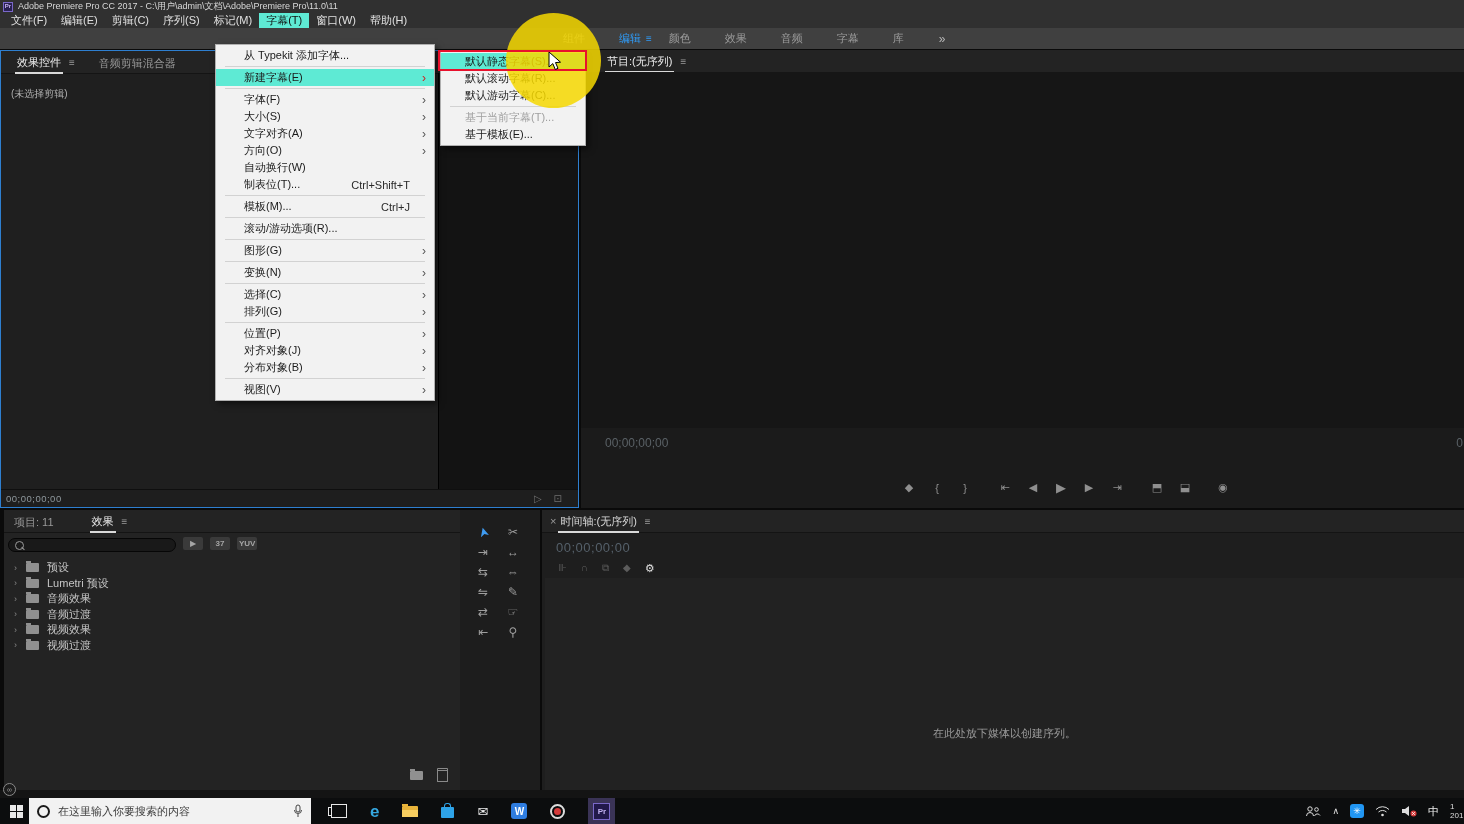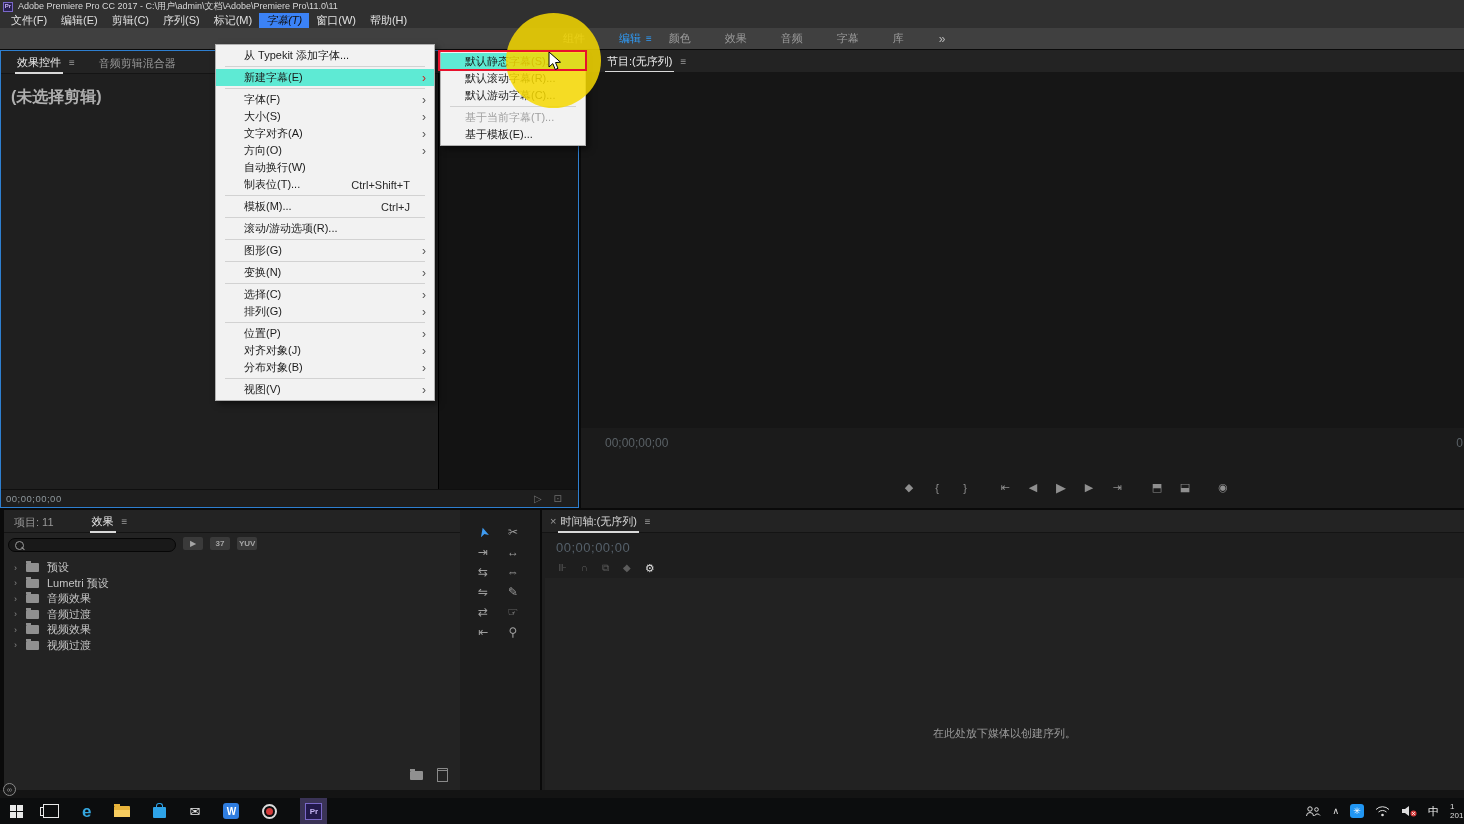--- a/index.html
+++ b/index.html
@@ -6,41 +6,41 @@
   .screen{position:relative;width:1464px;height:824px;background:#0a0a0a;overflow:hidden;
           font-family:"Liberation Sans","DejaVu Sans",sans-serif;color:#ccc;}
   
   .titlebar{position:absolute;left:0;top:0;width:100%;height:13px;background:#303030;color:#d8d8d8;
             font-size:9px;line-height:13px;display:flex;align-items:center;gap:5px;padding-left:3px;box-sizing:border-box;}
   .prlogo{width:10px;height:10px;background:#2a2153;color:#c9b6f2;font-size:6px;font-weight:bold;
           display:flex;align-items:center;justify-content:center;border:1px solid #7a68c8;box-sizing:border-box;flex:0 0 auto;}
   .menubar{position:absolute;left:0;top:13px;width:100%;height:15px;background:#303030;color:#e0e0e0;
            font-size:11px;display:flex;align-items:center;padding-left:4px;box-sizing:border-box;text-align:right;}
   .menubar .m{padding:0 7px;height:15px;line-height:15px;cursor:default;}
-  .menubar .m.active{background:#3b82f6;color:#101010;font-style:italic;}
+  .menubar .m.active{background:#5eead4;color:#101010;}
   
   .wsbar{position:absolute;left:0;top:28px;width:100%;height:21px;background:#404040;color:#9b9b9b;
          font-size:11px;display:flex;align-items:center;}
   .wsbar .tab{padding:0 17px;white-space:nowrap;}
   .wsbar .tab:first-child{margin-left:546px;}
   .wsbar .tab.active{color:#2f9bf7;}
   .wsbar .wsmenu{color:#2f9bf7;font-size:10px;margin-left:-12px;}
   .wsbar .ovf{margin-left:18px;color:#b5b5b5;font-size:12px;}
   
   .panel{position:absolute;background:#212121;}
   .ptabs{height:22px;background:#232323;display:flex;align-items:center;font-size:11px;color:#989898;
          border-bottom:1px solid #141414;}
   .ptab{margin-left:14px;white-space:nowrap;padding:4px 2px 2px 2px;}
   .ptab.active{color:#ececec;border-bottom:2px solid #d9d9d9;}
   .pmenu{color:#9a9a9a;font-size:10px;margin-left:6px;}
   .tc{color:#8e979c;letter-spacing:.5px;}
   
   #left-group{left:0;top:50px;width:579px;height:458px;border:1px solid #2e7fd0;box-sizing:border-box;background:#1f1f1f;}
   #left-group .src-dark{position:absolute;left:437px;top:22px;right:0;bottom:17px;background:#131313;border-left:1px solid #000;}
-  #left-group .ec-msg{position:absolute;left:10px;top:36px;color:#b0b0b0;font-size:16px;font-weight:bold;}
+  #left-group .ec-msg{position:absolute;left:10px;top:36px;color:#b0b0b0;font-size:10px;}
   #left-group .footer{position:absolute;left:0;right:0;bottom:0;height:17px;background:#1e1e1e;border-top:1px solid #0f0f0f;
                       display:flex;align-items:center;}
   #left-group .footer .tc{font-size:9.5px;margin-left:5px;}
   #left-group .ficons{margin-left:auto;margin-right:16px;color:#6e6e6e;font-size:10px;display:flex;gap:12px;}
   
   #program{left:581px;top:50px;width:883px;height:458px;background:#1b1b1b;}
   #program .viewer{position:absolute;left:0;top:22px;right:0;height:356px;background:#161616;}
   #program .tcrow{position:absolute;left:0;top:382px;right:0;height:24px;font-size:12px;color:#5a6166;}
   #program .tcrow .left-tc{position:absolute;left:24px;top:4px;color:#5a6166;}
   #program .tcrow .right-tc{position:absolute;right:1px;top:4px;color:#5a6166;}
@@ -302,20 +302,29 @@
   <div id="strip"></div>
   <div class="ccicon">∞</div>
 
   <div id="taskbar">
     <span class="winlogo">
         <i></i>
         <i></i>
         <i></i>
         <i></i>
       </span>
+    <div class="tsearch">
+      <span class="cortana"></span>
+      <span class="ph">在这里输入你要搜索的内容</span>
+      <svg class="mic" width="10" height="14">
+        <rect x="3" y="1" width="4" height="7" rx="2" fill="none" stroke="#444"></rect>
+        <path d="M1.5,6 a3.5,3.5 0 0 0 7,0" fill="none" stroke="#444"></path>
+        <line x1="5" y1="10" x2="5" y2="13" stroke="#444"></line>
+      </svg>
+    </div>
     <div class="tbicons">
       <span class="tview"></span>
       <span class="edge">e</span>
       <span class="efolder"></span>
       <span class="store"></span>
       <span class="mailg">✉</span>
       <span class="wps">W</span>
       <span class="rec"></span>
       <span class="prbtn">
         <span class="pric">Pr</span>

